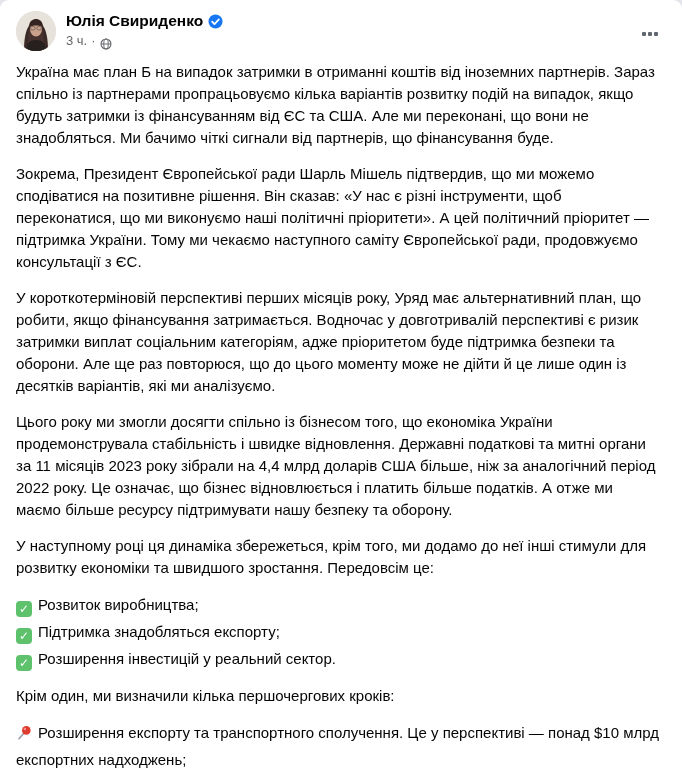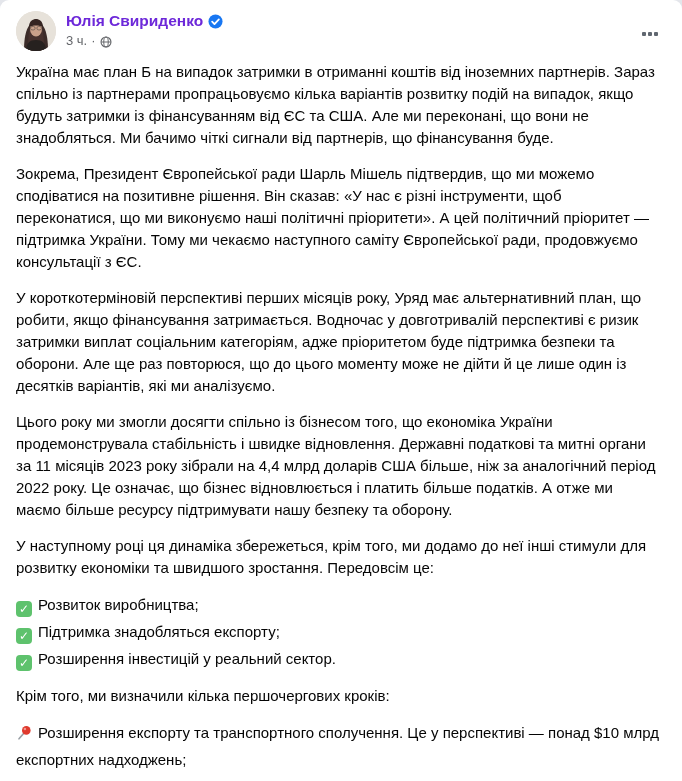--- a/index.html
+++ b/index.html
@@ -23,26 +23,26 @@
   }
   .avatar{
     width:40px;height:40px;border-radius:50%;
     overflow:hidden;flex:0 0 40px;
     background:#e3ded6;
   }
   .avatar svg{display:block;}
   .head-text{margin-left:10px;display:flex;flex-direction:column;justify-content:center;}
   .author-row{display:flex;align-items:center;gap:5px;}
   .author-name{
-    font-size:15.5px;font-weight:700;color:#6d28d9;line-height:20px;
+    font-size:15.5px;font-weight:700;color:#000000;line-height:20px;
     cursor:pointer;
   }
   .verified{width:15px;height:15px;display:inline-block;}
   .meta-row{
-    display:flex;align-items:center;gap:4px;
+    display:flex;align-items:flex-end;gap:4px;
     font-size:13px;color:#65676b;line-height:17px;margin-top:1px;
   }
   .globe{width:12px;height:12px;display:inline-block;}
   .more-btn{
     position:absolute;right:14px;top:20px;
     width:36px;height:28px;border:none;background:transparent;
     display:flex;align-items:center;justify-content:center;gap:2.5px;
     cursor:pointer;border-radius:6px;
   }
   .more-btn i{
@@ -127,21 +127,21 @@
         <span class="icon-chip check-box">✓</span><span>Розвиток виробництва;</span>
       </div>
       <div class="emoji-line">
         <span class="icon-chip check-box">✓</span><span>Підтримка знадобляться експорту;</span>
       </div>
       <div class="emoji-line">
         <span class="icon-chip check-box">✓</span><span>Розширення інвестицій у реальний сектор.</span>
       </div>
     </div>
 
-    <p>Крім того, ми визначили кілька першочергових кроків:</p>
+    <p>Крім один, ми визначили кілька першочергових кроків:</p>
 
     <div class="steps-list">
       <div class="emoji-line">
         <span class="icon-chip"><svg class="pin-icon" viewBox="0 0 16 16" width="16" height="16">
               <line x1="3" y1="13.8" x2="8.6" y2="7.4" stroke="#9aa0a6" stroke-width="1.6" stroke-linecap="round"></line>
               <circle cx="10.3" cy="5.4" r="4.3" fill="#df3a2e"></circle>
               <circle cx="8.9" cy="4" r="1.3" fill="#f2968f"></circle>
             </svg></span><span>Розширення експорту та транспортного сполучення. Це у перспективі — понад $10 млрд експортних надходжень;</span>
       </div>
 

